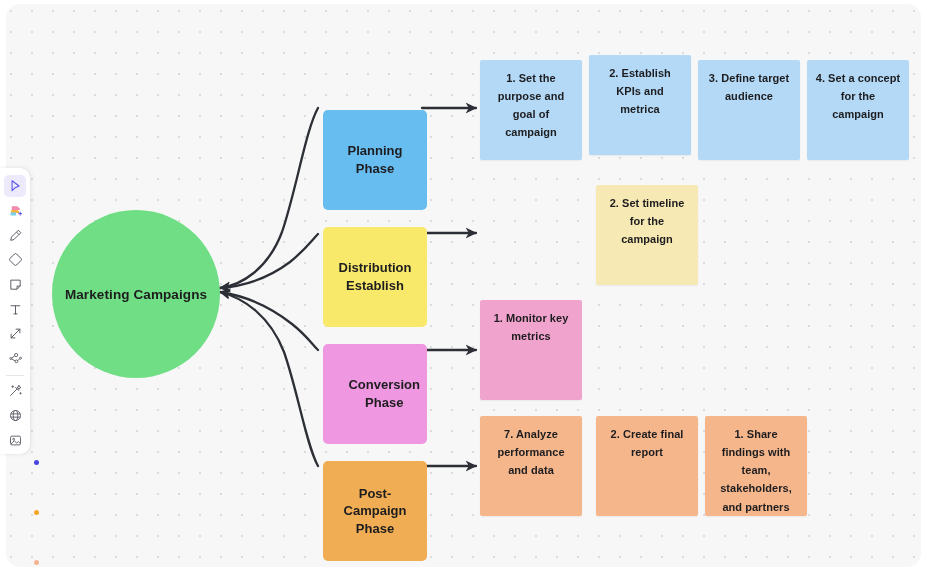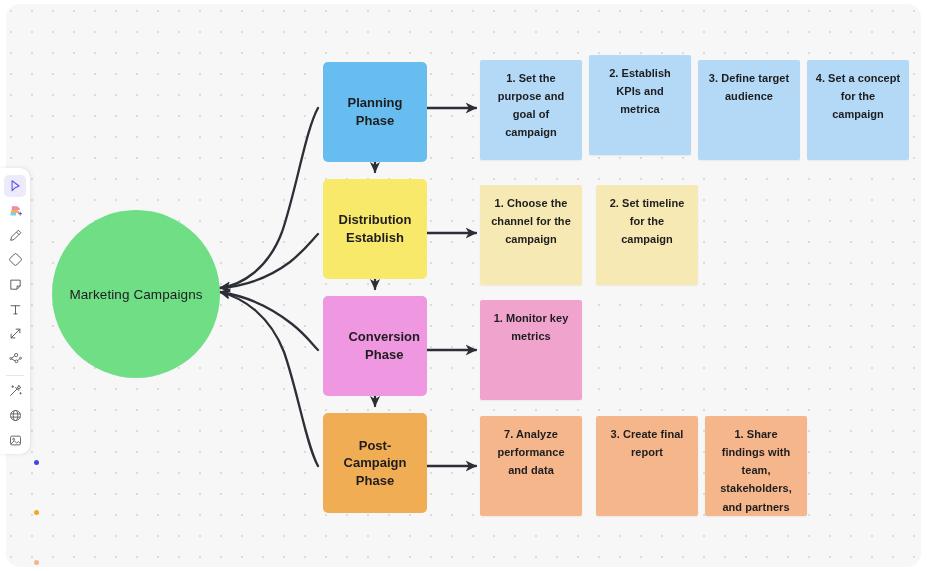--- a/index.html
+++ b/index.html
@@ -52,41 +52,42 @@
     width: 168px;
     height: 168px;
     border-radius: 50%;
     background: #70de84;
     display: flex;
     align-items: center;
     justify-content: center;
     text-align: left;
     color: #1d1d1f;
     font-size: 13.5px;
-    font-weight: 400;
+    font-weight: 700;
     letter-spacing: .1px;
   }
 
   
   .phase {
     position: absolute;
     left: 317px;
     width: 104px;
     height: 100px;
     border-radius: 5px;
     display: flex;
     align-items: center;
     justify-content: center;
     text-align: center;
     color: #1d1d1f;
     font-size: 13px;
     font-weight: 700;
     line-height: 1.35;
     padding: 0 7px;
     box-sizing: border-box;
+    margin-top: 48px;
   }
   .phase-0 { top: 58px;  background: #68bdf0; }
   .phase-1 { top: 175px; background: #f9e96b; }
   .phase-2 { top: 292px; background: #ef97e0; justify-content: flex-end; }
   .phase-3 { top: 409px; background: #f0ad54; }
 
   
   .note {
     position: absolute;
     width: 102px;
@@ -219,27 +220,26 @@
         <span>Post-Campaign</span><br>
         <span>Phase</span>
       </span>
     </div>
 
     <div class="note note-blue" style="left:474px;top:56px">1. Set the purpose and goal of campaign</div>
     <div class="note note-blue" style="left:583px;top:51px">2.  Establish KPIs and metrica</div>
     <div class="note note-blue" style="left:692px;top:56px">3. Define target audience</div>
     <div class="note note-blue" style="left:801px;top:56px">4. Set a concept for the campaign</div>
 
-    <div class="note note-yellow" style="left:474px;top:181px">1. Choose the channel for the campaign</div>
     <div class="note note-yellow" style="left:590px;top:181px">2. Set timeline for the campaign</div>
 
     <div class="note note-pink" style="left:474px;top:296px">1. Monitor key metrics</div>
 
     <div class="note note-orange" style="left:474px;top:412px">7. Analyze performance and data</div>
-    <div class="note note-orange" style="left:590px;top:412px">3. Create final report</div>
+    <div class="note note-orange" style="left:590px;top:412px">2. Create final report</div>
     <div class="note note-orange" style="left:699px;top:412px">1. Share findings with team, stakeholders, and partners</div>
 
   </div>
 
   <div id="toolbar">
 
     <div class="tool selected">
       <span>
         <svg width="14" height="14" viewBox="0 0 24 24" fill="none" stroke="#5b51e8" stroke-width="1.8" stroke-linejoin="round">
           <path d="M7 3 L7 20 L11.5 15.5 L19 12 Z"></path>

